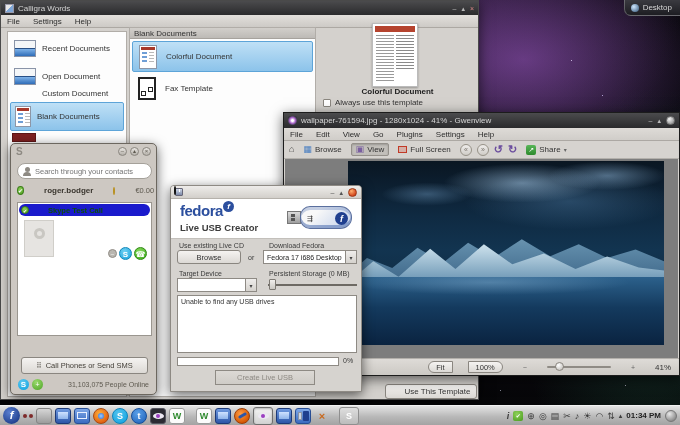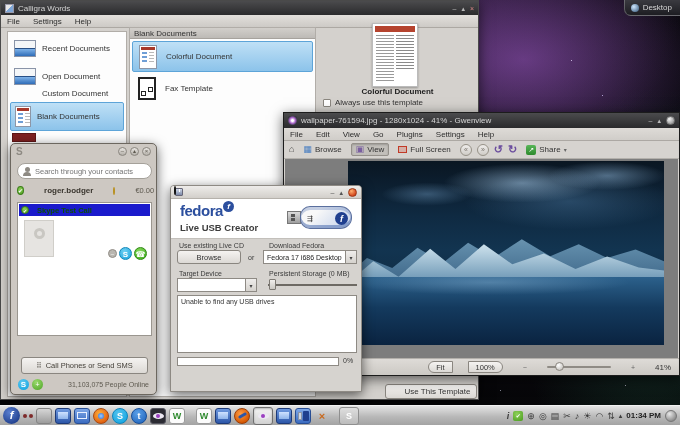--- a/index.html
+++ b/index.html
@@ -198,21 +198,21 @@
   .badge-check { width:9px; height:9px; border-radius:50%; background:radial-gradient(circle at 40% 35%, #8ed05a, #4a9c1f);
     color:#fff; font-size:6px; line-height:9px; text-align:center; border:1px solid #3c7e18; }
   .sk-name { font-weight:bold; font-size:8px; color:#3a362f; }
   .coin { width:8px; height:8px; border-radius:50%; background:radial-gradient(circle at 40% 35%, #ffe98a, #e0b32a);
     border:1px solid #b8901e; margin-left:auto; }
   .sk-bal { font-size:7.5px; color:#5d594f; }
   .sk-clock { width:9px; height:9px; border-radius:50%; background:#2d2b27; border:1px solid #111; position:relative; }
   .sk-clock i { position:absolute; left:4px; top:2px; width:1px; height:3px; background:#fff; }
   .sk-panel { left:6px; top:58px; width:135px; height:134px; background:#fff; border:1px solid #9a968f; }
   .sk-selrow { position:absolute; left:1px; right:1px; top:1px; height:12px; background:#1a1acc;
-    display:flex; align-items:center; gap:8px; padding:0 2px; }
+    display:flex; align-items:center; gap:19px; padding:0 2px;border-radius:6px; }
   .badge-check.sm { width:8px; height:8px; font-size:5px; line-height:8px; }
   .sk-contact { font-size:7.5px; font-weight:bold; color:#0b4d0b; }
   .sk-avatar { position:absolute; left:6px; top:17px; width:30px; height:37px; background:#e6e4e1; border:1px solid #d0cec9; }
   .sk-avatar i { position:absolute; left:9px; top:7px; width:11px; height:11px; border-radius:50%; border:3px solid #c9c7c2; }
   .sk-acts { position:absolute; right:4px; top:44px; display:flex; align-items:center; gap:2px; }
   .act-gray { width:9px; height:9px; border-radius:50%; background:#b9b6b0; border:1px solid #928e87;
     color:#fff; font-size:6px; line-height:8px; text-align:center; }
   .act-chat { width:13px; height:13px; border-radius:50%; background:radial-gradient(circle at 40% 30%, #6fd0f2, #17a3dd);
     color:#fff; font-weight:bold; font-size:8px; line-height:13px; text-align:center; border:1px solid #1187b9; }
   .act-call { width:13px; height:13px; border-radius:50%; background:radial-gradient(circle at 40% 30%, #86d95c, #3daa1c);
@@ -452,20 +452,21 @@
   <span class="fed-label" style="left:98px;top:84px;">Persistent Storage (0 MB)</span>
   <div class="combo" style="left:6px;top:92px;width:80px;">
     <span class="val"></span>
     <span class="arrow">▾</span>
   </div>
   <span class="slider-track" style="left:97px;top:98px;width:89px;"></span>
   <span class="slider-knob" style="left:98px;top:93px;"></span>
   <div class="abs fed-log">Unable to find any USB drives</div>
   <div class="abs fed-prog"></div>
   <span class="abs fed-prog-label">0%</span>
+  <div class="abs fed-create">Create Live USB</div>
 </div>
 
 <div class="win skype">
   <div class="sk-tb">
     <span class="sk-logo">S</span>
     <span class="winbtns" style="gap:3px;">
       <span class="sk-btn">–</span>
       <span class="sk-btn">▴</span>
       <span class="sk-btn">×</span>
     </span>

